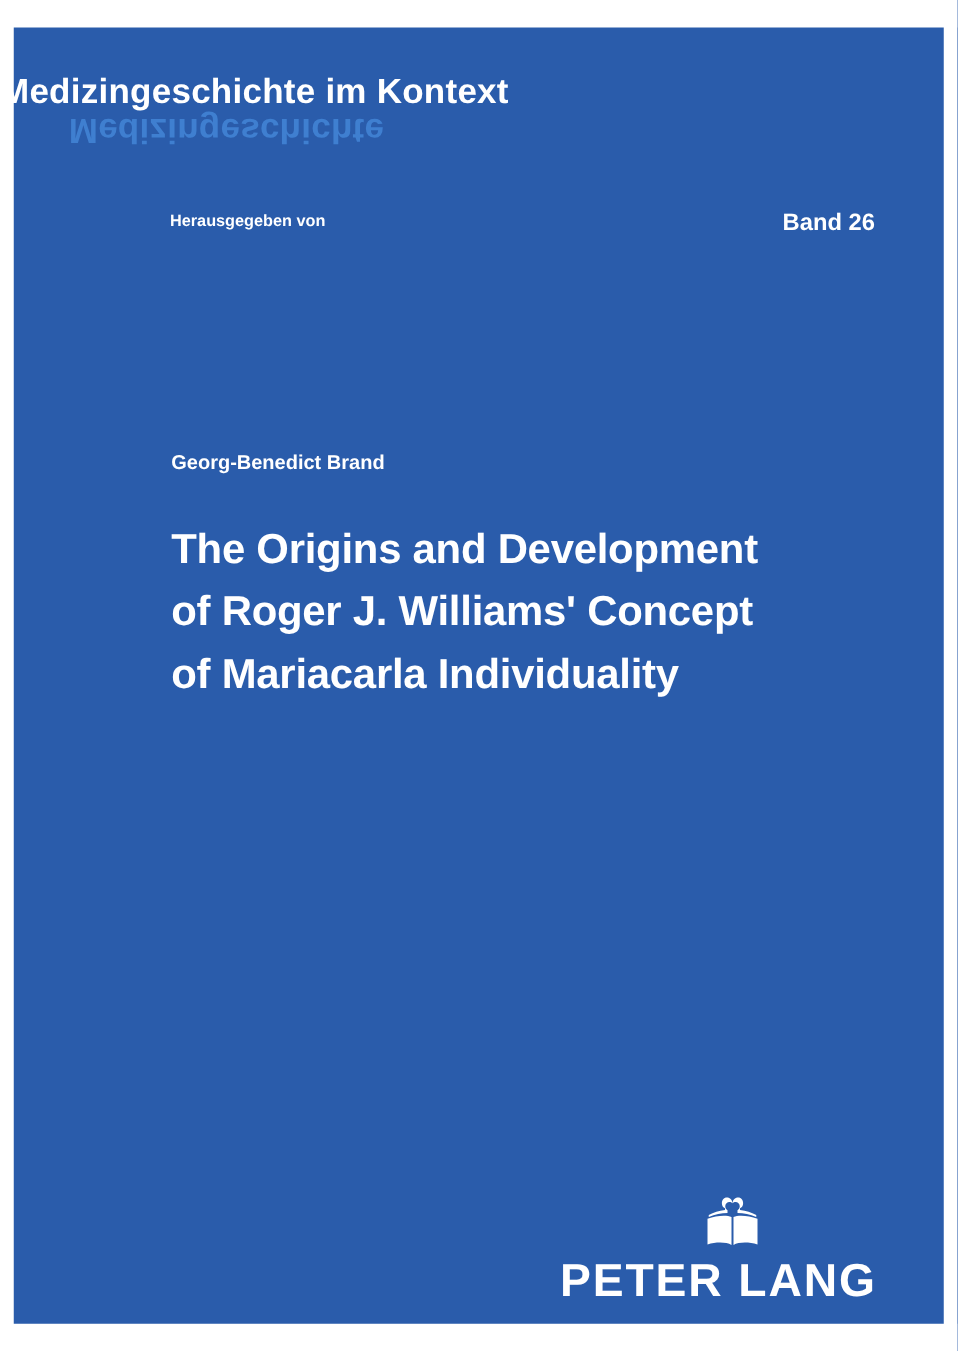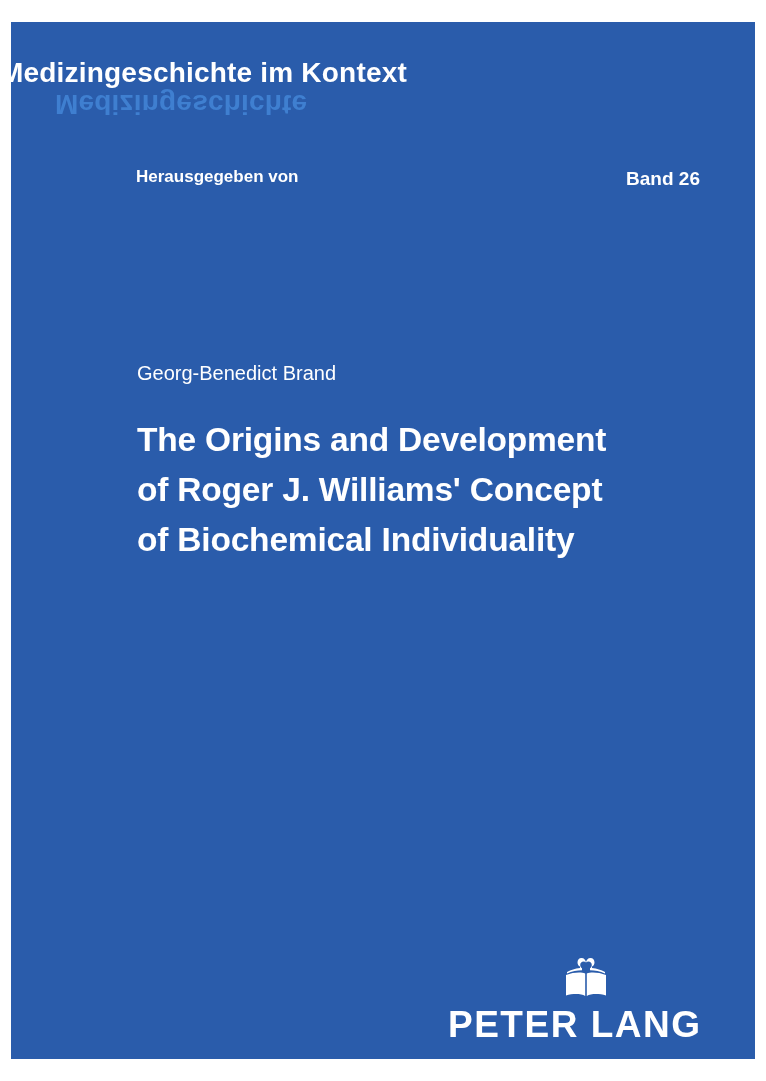--- a/index.html
+++ b/index.html
@@ -70,43 +70,43 @@
     transform: scaleY(-1);
     white-space: nowrap;
   }
 
   .editors {
     position: absolute;
     left: 136px;
     top: 166px;
     width: 440px;
     color: #ffffff;
-    font-size: 17px;
+    font-size: 13px;
     font-weight: bold;
     line-height: 21px;
   }
   .editors div { white-space: nowrap; }
 
   .volume {
     position: absolute;
     right: 66px;
     top: 168px;
     color: #ffffff;
     font-size: 19px;
     font-weight: bold;
     white-space: nowrap;
   }
 
   .author {
     position: absolute;
     left: 137px;
     top: 362px;
     color: #ffffff;
-    font-size: 20px;
-    font-weight: normal;
+    font-size: 16px;
+    font-weight: bold;
     white-space: nowrap;
   }
 
   .book-title {
     position: absolute;
     left: 137px;
     top: 415px;
     width: 570px;
     color: #ffffff;
     font-size: 33.5px;
@@ -156,21 +156,21 @@
     <div>Herausgegeben von</div>
   </div>
 
   <div class="volume">Band 26</div>
 
   <div class="author">Georg-Benedict Brand</div>
 
   <div class="book-title">
     <div>The Origins and Development</div>
     <div>of Roger J. Williams' Concept</div>
-    <div>of Biochemical Individuality</div>
+    <div>of Mariacarla Individuality</div>
   </div>
 
   <div class="publisher">
     <svg class="pl-mark" viewBox="0 0 46 42">
       <path d="M23 7 C23 4 21 2 18.5 2 C16 2 14.5 4 14.5 6.5 C14.5 8.5 15.5 9.8 17 10.6 L17 12
                C12 12.5 8 14 4 16 L4 17.5 C9 15.5 14 14.3 19 14.3 L19 12.2 C18 11.6 17.2 10.5 17.2 9
                C17.2 7 18.8 5.6 20.5 5.6 C21.5 5.6 22.3 6 23 6.6 Z" fill="#ffffff"></path>
       <path d="M23 7 C23 4 25 2 27.5 2 C30 2 31.5 4 31.5 6.5 C31.5 8.5 30.5 9.8 29 10.6 L29 12
                C34 12.5 38 14 42 16 L42 17.5 C37 15.5 32 14.3 27 14.3 L27 12.2 C28 11.6 28.8 10.5 28.8 9
                C28.8 7 27.2 5.6 25.5 5.6 C24.5 5.6 23.7 6 23 6.6 Z" fill="#ffffff"></path>

